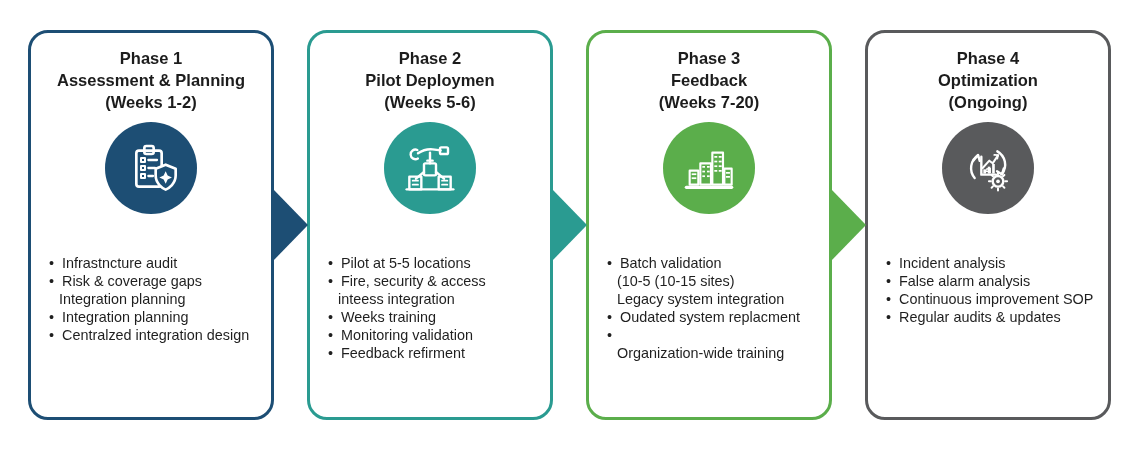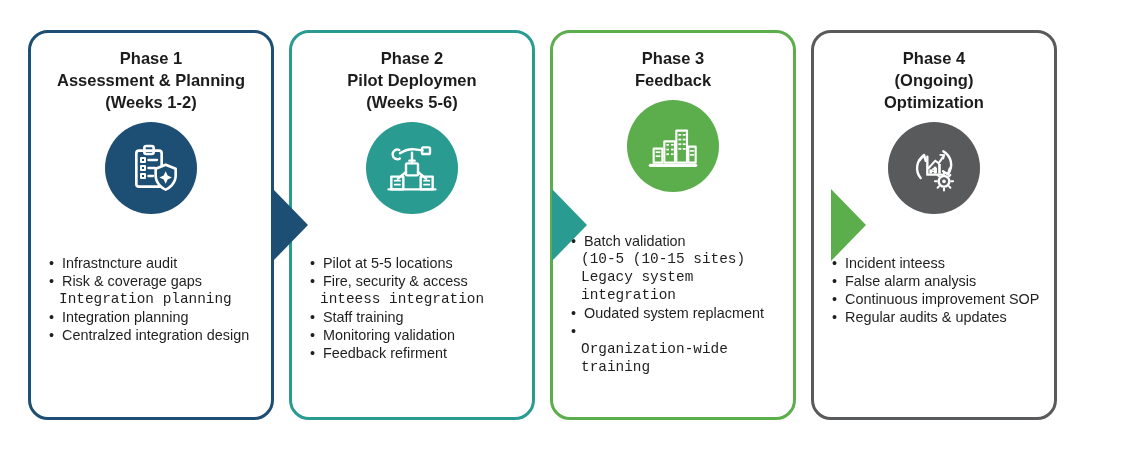--- a/index.html
+++ b/index.html
@@ -1,42 +1,42 @@
 <!DOCTYPE html>
 <html><head>
 <meta charset="utf-8">
 <style>
   html,body{margin:0;padding:0;}
   body{
     width:1140px;height:450px;overflow:hidden;background:#ffffff;
     font-family:"Liberation Sans",sans-serif;color:#1e1e1e;
   }
   .flow{position:relative;width:1140px;height:450px;background:#ffffff;}
-  .cards{position:absolute;left:28px;top:30px;display:flex;gap:15px;}
+  .cards{position:absolute;left:28px;top:30px;display:flex;gap:33px;}
   .card{
     width:246px;height:390px;box-sizing:border-box;background:#ffffff;
     border:3px solid var(--c);border-radius:20px;
   }
   .p1{--c:#1d4e74;}
   .p2{--c:#2a9b91;}
   .p3{--c:#5bae4b;}
   .p4{--c:#595a5c;}
   .card-title{
     margin-top:14px;text-align:center;font-weight:bold;
     font-size:16.5px;line-height:22px;color:#1c1c1c;
   }
   .icon-circle{
     width:92px;height:92px;border-radius:50%;background:var(--c);
     margin:9px auto 0 auto;display:flex;align-items:center;justify-content:center;
   }
   .icon-circle svg{display:block;}
   .bullets{margin:40px 6px 0 18px;font-size:14.4px;line-height:18px;color:#1f1f1f;}
   .b-line{display:flex;}
   .b-dot{width:13px;flex:none;}
-  .b-sub{margin-left:10px;font-family:Liberation Mono, monospace;}
+  .b-sub{margin-left:10px;}
   .arrow{
     position:absolute;width:0;height:0;
     border-top:36px solid transparent;border-bottom:36px solid transparent;
   }
   .arrow1{left:273px;top:189px;border-left:35px solid #1d4e74;}
   .arrow2{left:552px;top:189px;border-left:35px solid #2a9b91;}
   .arrow3{left:831px;top:189px;border-left:35px solid #5bae4b;}
 </style>
 </head>
 <body>
@@ -124,37 +124,38 @@
             <span class="b-dot">•</span>
             <span>Pilot at 5-5 locations</span>
           </div>
         <div class="b-line">
             <span class="b-dot">•</span>
             <span>Fire, security &amp; access</span>
           </div>
         <div class="b-sub">inteess integration</div>
         <div class="b-line">
             <span class="b-dot">•</span>
-            <span>Staff training</span>
+            <span>Weeks training</span>
           </div>
         <div class="b-line">
             <span class="b-dot">•</span>
             <span>Monitoring validation</span>
           </div>
         <div class="b-line">
             <span class="b-dot">•</span>
             <span>Feedback refirment</span>
           </div>
       </div>
     </div>
 
     <div class="card p3">
       <div class="card-title">
         <div>Phase 3</div>
         <div>Feedback</div>
+        <div>(Weeks 7-20)</div>
       </div>
       <div class="icon-circle">
         <span>
           <svg width="64" height="64" viewBox="0 0 48 48">
             <g stroke="#ffffff" stroke-width="1.6" fill="none" stroke-linejoin="round">
               <line x1="7" y1="38.5" x2="41" y2="38.5" stroke-width="2.4" stroke-linecap="round"></line>
               <rect x="9.5" y="26" width="6.5" height="10.5"></rect>
               <rect x="17.5" y="20.5" width="8" height="16"></rect>
               <rect x="26.5" y="12.5" width="8" height="24"></rect>
               <rect x="35.5" y="24.5" width="5.5" height="12"></rect>
@@ -196,22 +197,22 @@
         <div class="b-line">
             <span class="b-dot">•</span>
           </div>
         <div class="b-sub">Organization-wide training</div>
       </div>
     </div>
 
     <div class="card p4">
       <div class="card-title">
         <div>Phase 4</div>
+        <div>Optimization</div>
         <div>(Ongoing)</div>
-        <div>Optimization</div>
       </div>
       <div class="icon-circle">
         <span>
           <svg width="64" height="64" viewBox="0 0 48 48">
             <g stroke="#ffffff" stroke-width="1.8" fill="none" stroke-linecap="round" stroke-linejoin="round">
               <path d="M14 31.5 A 11.5 11.5 0 0 1 16.5 14.5"></path>
               <path d="M13.2 18.2 L16.5 14.2 L17.8 18.6"></path>
               <path d="M31 11.5 A 11.5 11.5 0 0 1 34.5 28.5"></path>
               <path d="M35.8 24.4 L34.5 28.8 L30.8 26.4"></path>
               <polyline points="19,15.5 19,29 30,29"></polyline>
@@ -226,21 +227,21 @@
               <circle cx="31.5" cy="34" r="4" fill="var(--c)"></circle>
               <path d="M31.5 28.6 v-1.4 M31.5 39.4 v1.4 M26.1 34 h-1.4 M36.9 34 h1.4 M27.7 30.2 l-1 -1 M35.3 37.8 l1 1 M27.7 37.8 l-1 1 M35.3 30.2 l1 -1" stroke-width="1.5"></path>
               <circle cx="31.5" cy="34" r="1.4" fill="#ffffff" stroke="none"></circle>
             </g>
           </svg>
         </span>
       </div>
       <div class="bullets">
         <div class="b-line">
             <span class="b-dot">•</span>
-            <span>Incident inteess</span>
+            <span>Incident analysis</span>
           </div>
         <div class="b-line">
             <span class="b-dot">•</span>
             <span>False alarm analysis</span>
           </div>
         <div class="b-line">
             <span class="b-dot">•</span>
             <span>Continuous improvement SOP</span>
           </div>
         <div class="b-line">

